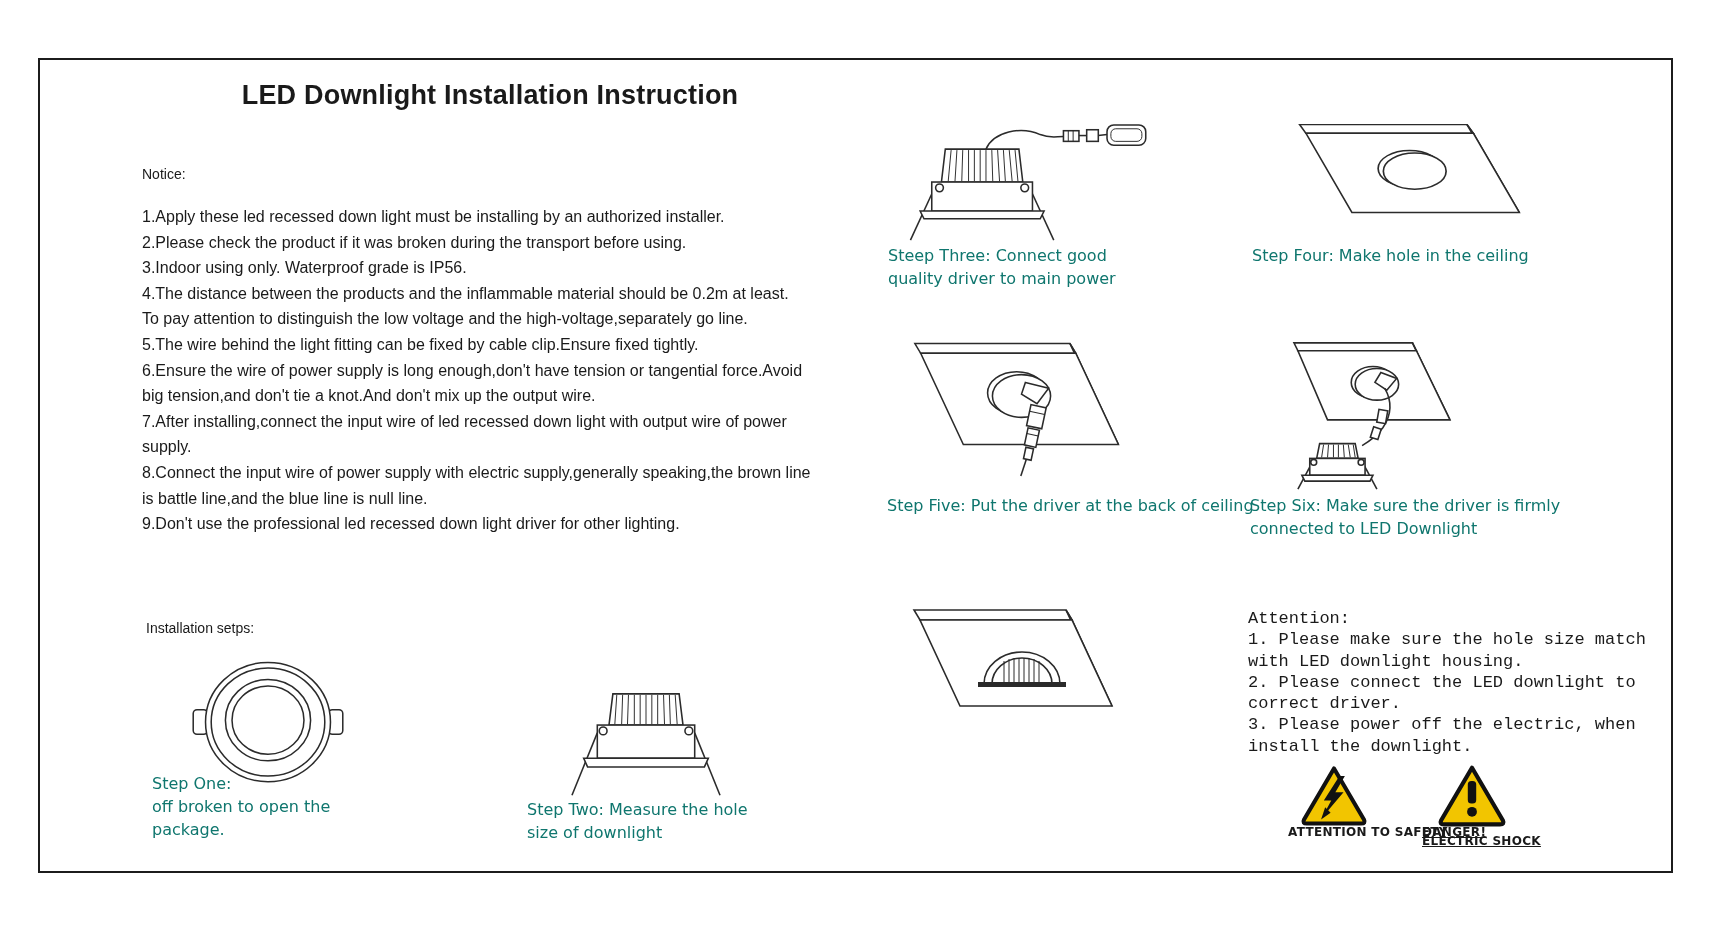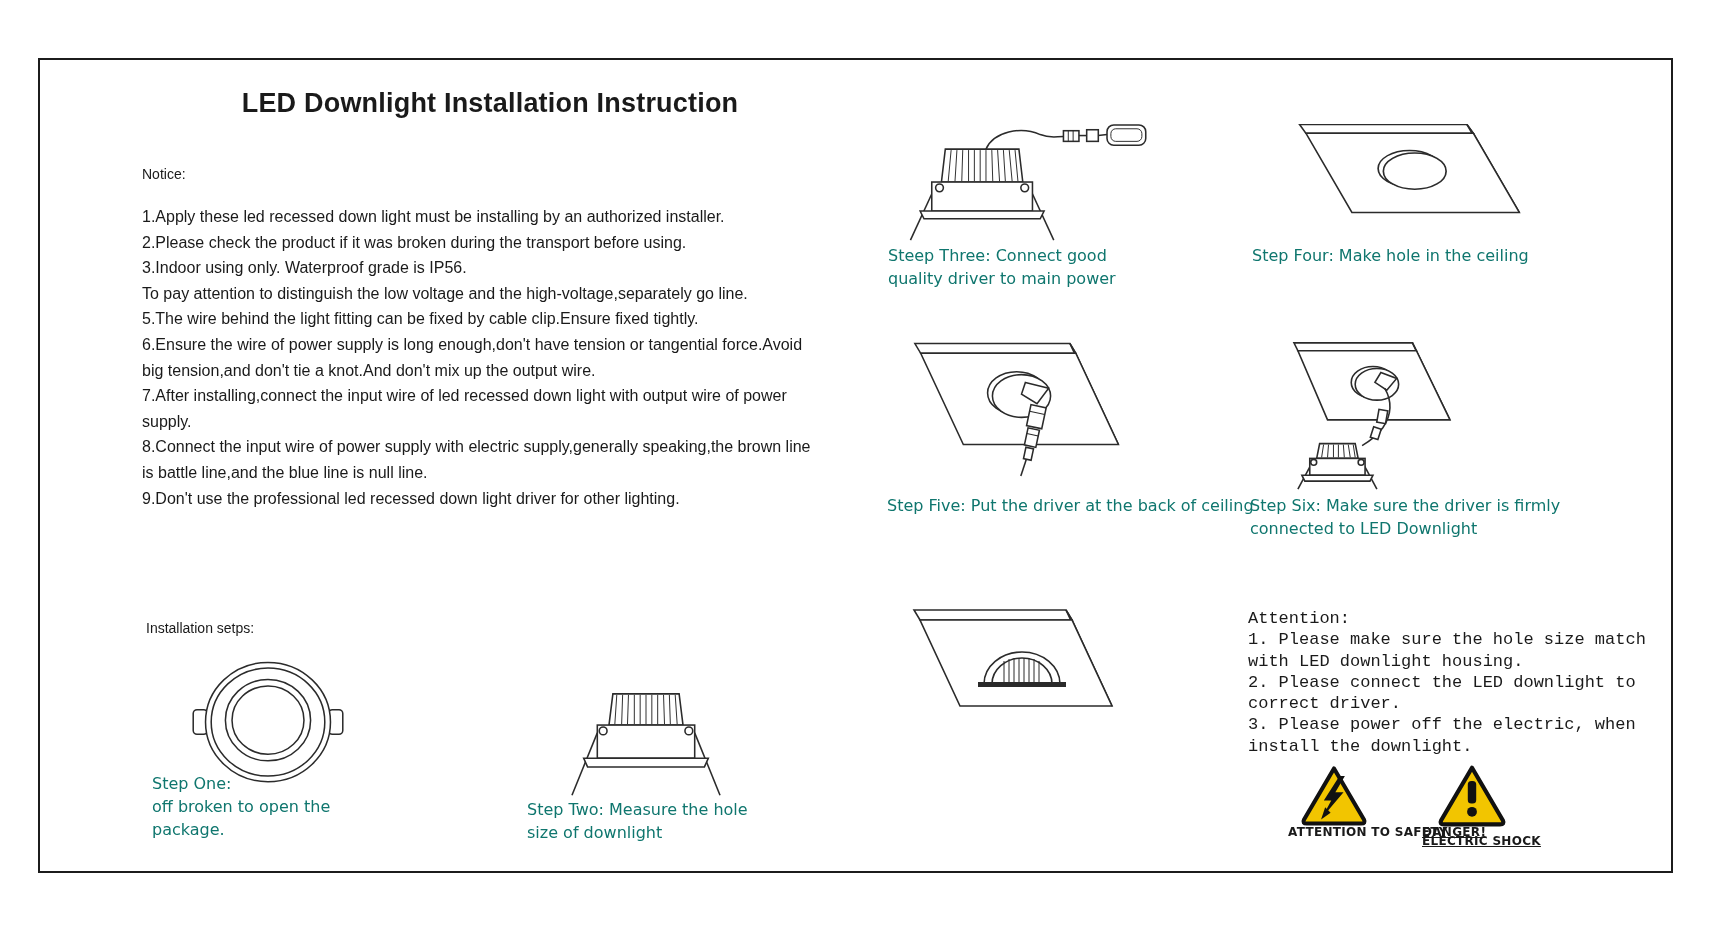--- a/index.html
+++ b/index.html
@@ -7,21 +7,21 @@
     position:relative;width:1714px;height:934px;background:#ffffff;
     font-family:"Liberation Sans",sans-serif;color:#1a1a1a;overflow:hidden;
   }
   .sheet{
     position:absolute;left:38px;top:58px;width:1631px;height:811px;
     border:2px solid #1c1c1c;background:#ffffff;
   }
   .abs{position:absolute;}
   .title{
     left:140px;top:80px;width:700px;text-align:center;
-    font-size:27px;font-weight:bold;letter-spacing:.2px;margin-top:8px;
+    font-size:27px;font-weight:bold;letter-spacing:.2px;
   }
   .h2{font-size:14px;}
   .notice-head{left:142px;top:166px;}
   .notice-lines{left:142px;top:204px;width:760px;font-size:16px;}
   .notice-lines div{line-height:25.6px;white-space:nowrap;}
   .install-head{left:146px;top:620px;}
   .cap{font-family:"DejaVu Sans",sans-serif;font-size:16px;color:#0f766e;}
   .cap div{line-height:23px;white-space:nowrap;}
   .cap1{left:152px;top:772px;}
   .cap2{left:527px;top:798px;}
@@ -46,20 +46,21 @@
 <div id="page">
   <div class="sheet"></div>
 
   <div class="abs title">LED Downlight Installation Instruction</div>
 
   <div class="abs h2 notice-head">Notice:</div>
   <div class="abs notice-lines">
     <div>1.Apply these led recessed down light must be installing by an authorized installer.</div>
     <div>2.Please check the product if it was broken during the transport before using.</div>
     <div>3.Indoor using only. Waterproof grade is IP56.</div>
+    <div>4.The distance between the products and the inflammable material should be 0.2m at least.</div>
     <div>To pay attention to distinguish the low voltage and the high-voltage,separately go line.</div>
     <div>5.The wire behind the light fitting can be fixed by cable clip.Ensure fixed tightly.</div>
     <div>6.Ensure the wire of power supply is long enough,don't have tension or tangential force.Avoid</div>
     <div>big tension,and don't tie a knot.And don't mix up the output wire.</div>
     <div>7.After installing,connect the input wire of led recessed down light with output wire of power</div>
     <div>supply.</div>
     <div>8.Connect the input wire of power supply with electric supply,generally speaking,the brown line</div>
     <div>is battle line,and the blue line is null line.</div>
     <div>9.Don't use the professional led recessed down light driver for other lighting.</div>
   </div>

